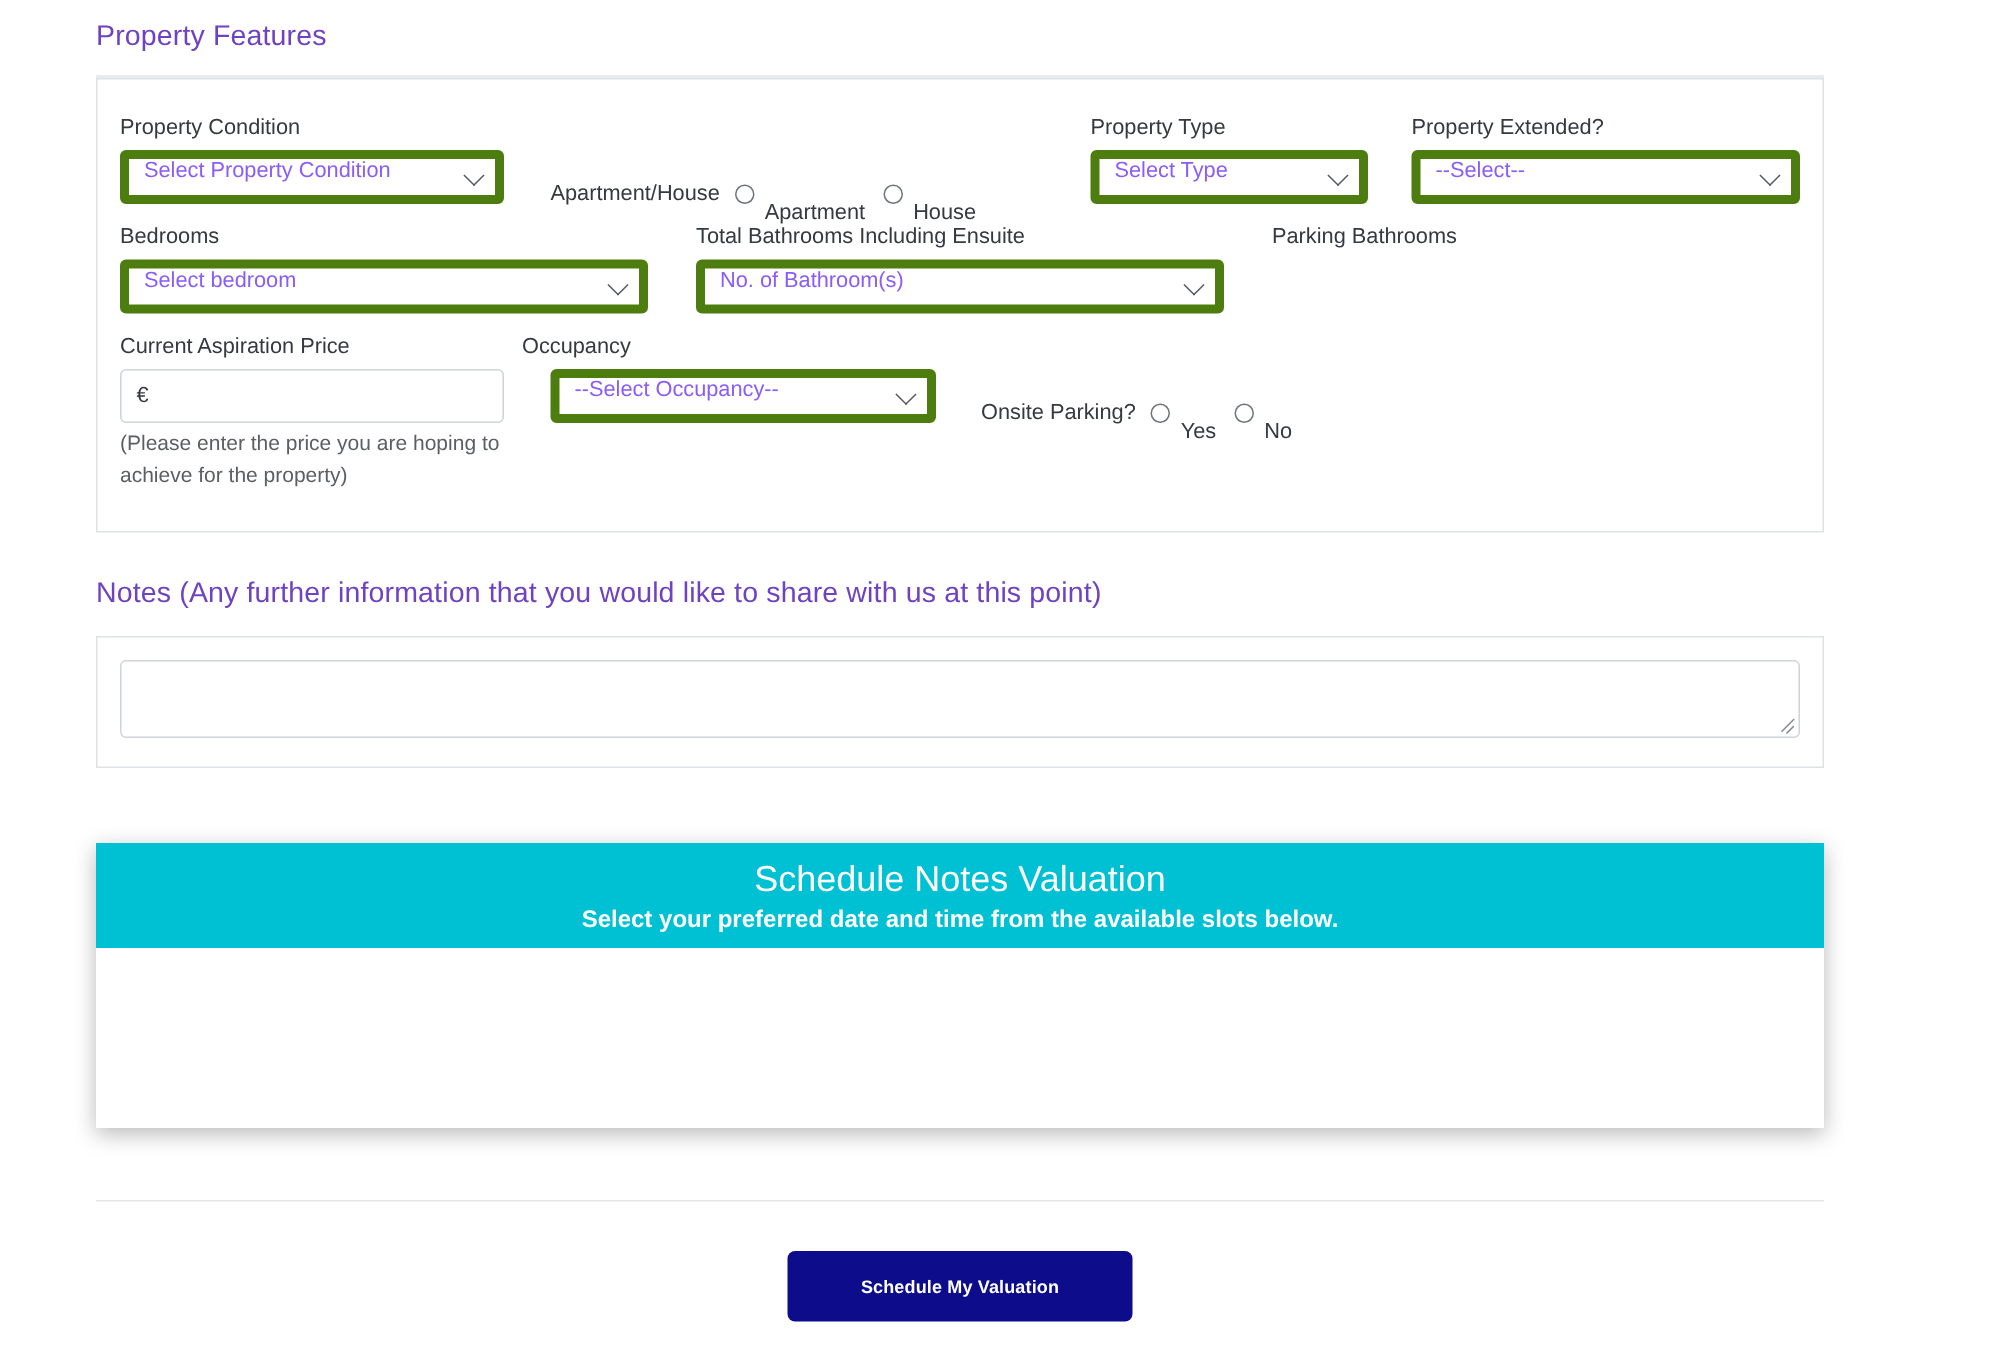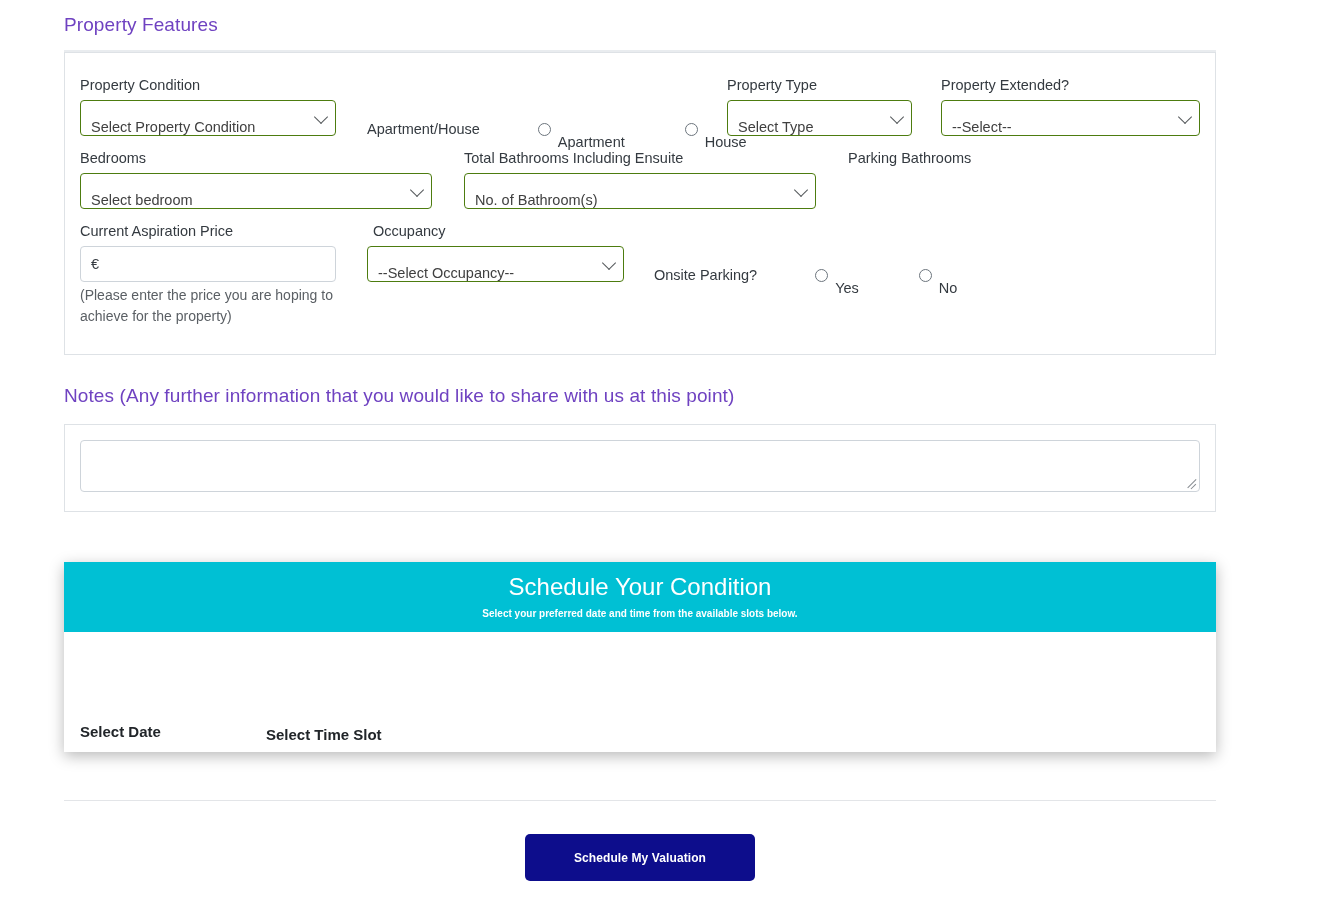--- a/index.html
+++ b/index.html
@@ -73,27 +73,27 @@
     white-space: nowrap;
     line-height: 17px;
   }
 
   
   .select {
     position: absolute;
     box-sizing: border-box;
     height: 36px;
     background: #ffffff;
-    border: 1px solid #4d7c0f;
+    border: 6px solid #4d7c0f;
     border-radius: 4px;
     font-size: 14.5px;
-    color: #404040;
+    color: #8b5cf6;
     font-family: "Liberation Sans", sans-serif;
     display: flex;
-    align-items: flex-end;
+    align-items: flex-start;
     padding: 0 26px 0 10px;
     white-space: nowrap;
     overflow: hidden;
   }
   .select .sel-text {
     overflow: hidden;
     text-overflow: clip;
     white-space: nowrap;
     display: block;
   }
@@ -135,21 +135,20 @@
   }
 
   
   .radio-group {
     position: absolute;
     display: flex;
     align-items: center;
     font-size: 14.5px;
     color: #343a40;
     white-space: nowrap;
-    gap: 48px;
   }
   .radio-group .grp-label { margin-right: 10px; }
   .radio-dot {
     display: inline-block;
     width: 13px;
     height: 13px;
     border: 1.4px solid #6c757d;
     border-radius: 50%;
     background: #fff;
     box-sizing: border-box;
@@ -225,21 +224,21 @@
     justify-content: center;
     padding-top: 2px;
     box-sizing: border-box;
   }
   #schedule-title {
     font-size: 24px;
     font-weight: 400;
     line-height: 30px;
   }
   #schedule-subtitle {
-    font-size: 10px;
+    font-size: 16px;
     font-weight: bold;
     line-height: 20px;
     margin-top: 2px;
   }
   #schedule-body {
     position: relative;
     height: 120px;
     background: #ffffff;
   }
   .schedule-sublabel {
@@ -332,21 +331,21 @@
   </div>
 
   <div class="field-label" style="left:848px; top:150px;">Parking Bathrooms</div>
 
   <div class="field-label" style="left:80px; top:223px;">Current Aspiration Price</div>
   <div class="text-input" style="left:80px; top:246px; width:256px;">
     <span>€</span>
   </div>
   <div class="help-text" style="left:80px; top:285px;">(Please enter the price you are hoping to achieve for the property)</div>
 
-  <div class="field-label" style="left:373px; top:223px;">Occupancy</div>
+  <div class="field-label" style="left:348px; top:223px;">Occupancy</div>
   <div class="select" style="left:367px; top:246px; width:257px;">
     <span class="sel-text">--Select Occupancy--</span>
     <span class="chev"></span>
   </div>
 
   <div class="radio-group" style="left:654px; top:254px;">
     <span class="grp-label">Onsite Parking?</span>
     <span class="radio-opt">
       <span class="radio-dot"></span>
       <span class="opt-text">Yes</span>
@@ -357,28 +356,21 @@
     </span>
   </div>
 
   <div class="section-heading" id="heading-notes">Notes (Any further information that you would like to share with us at this point)</div>
   <div class="card" id="card-notes"></div>
   <textarea id="notes-textarea" placeholder="" style=""></textarea>
   <div id="notes-resize-handle"></div>
 
   <div id="schedule-card">
     <div id="schedule-header">
-      <div id="schedule-title">Schedule Your Condition</div>
+      <div id="schedule-title">Schedule Notes Valuation</div>
       <div id="schedule-subtitle">Select your preferred date and time from the available slots below.</div>
     </div>
-    <div id="schedule-body">
-
-      <div class="schedule-sublabel" id="label-select-date">Select Date</div>
-
-      <div class="schedule-sublabel" id="label-select-timeslot">Select Time Slot</div>
-
-    </div>
   </div>
 
   <div id="footer-divider"></div>
   <button id="submit-button">Schedule My Valuation</button>
 
 </div>
 
 </body></html>

